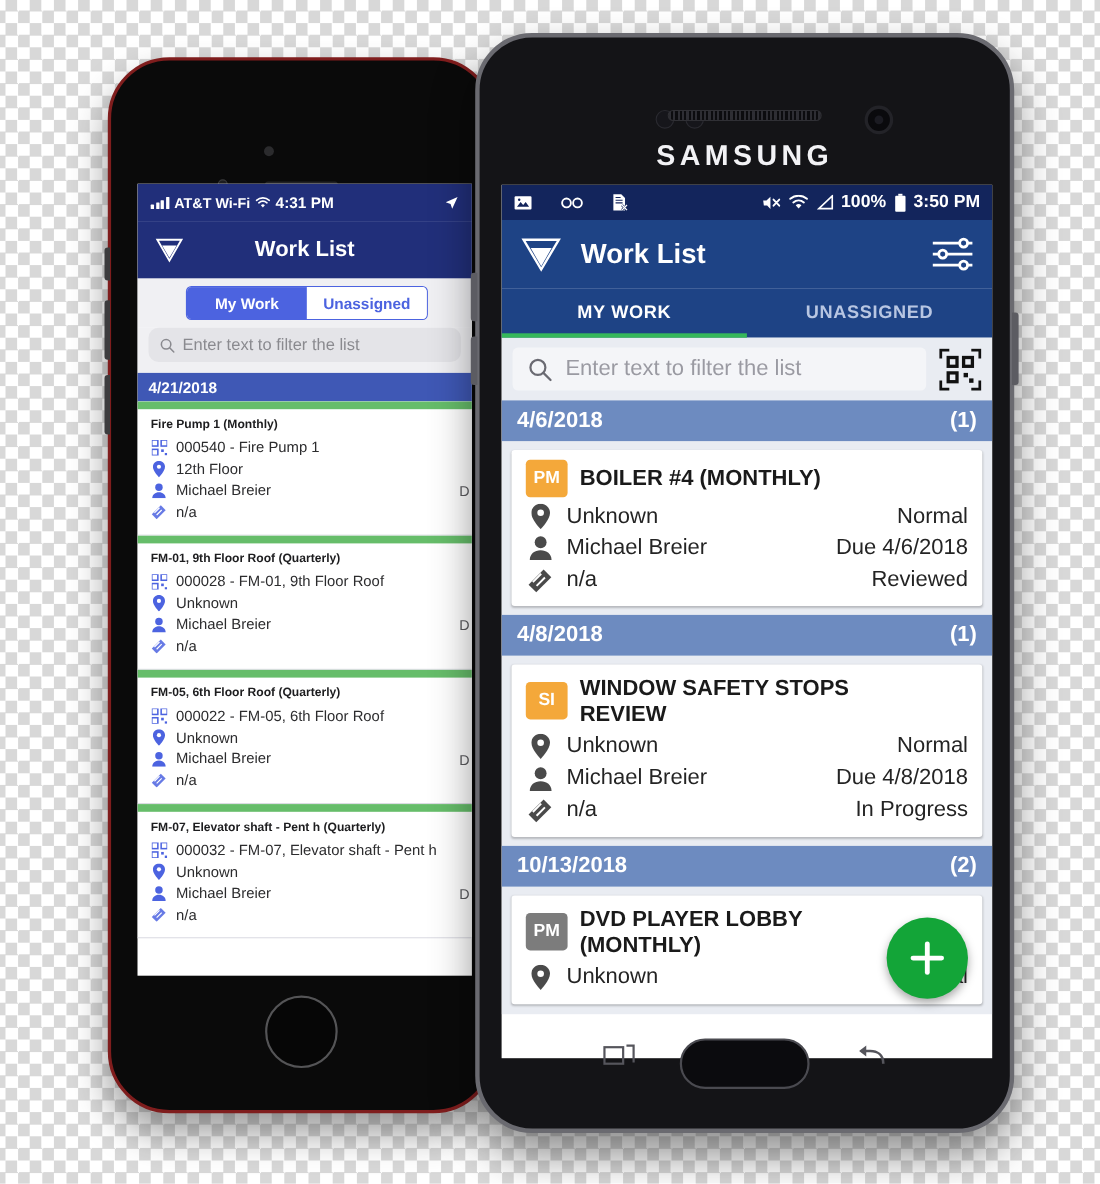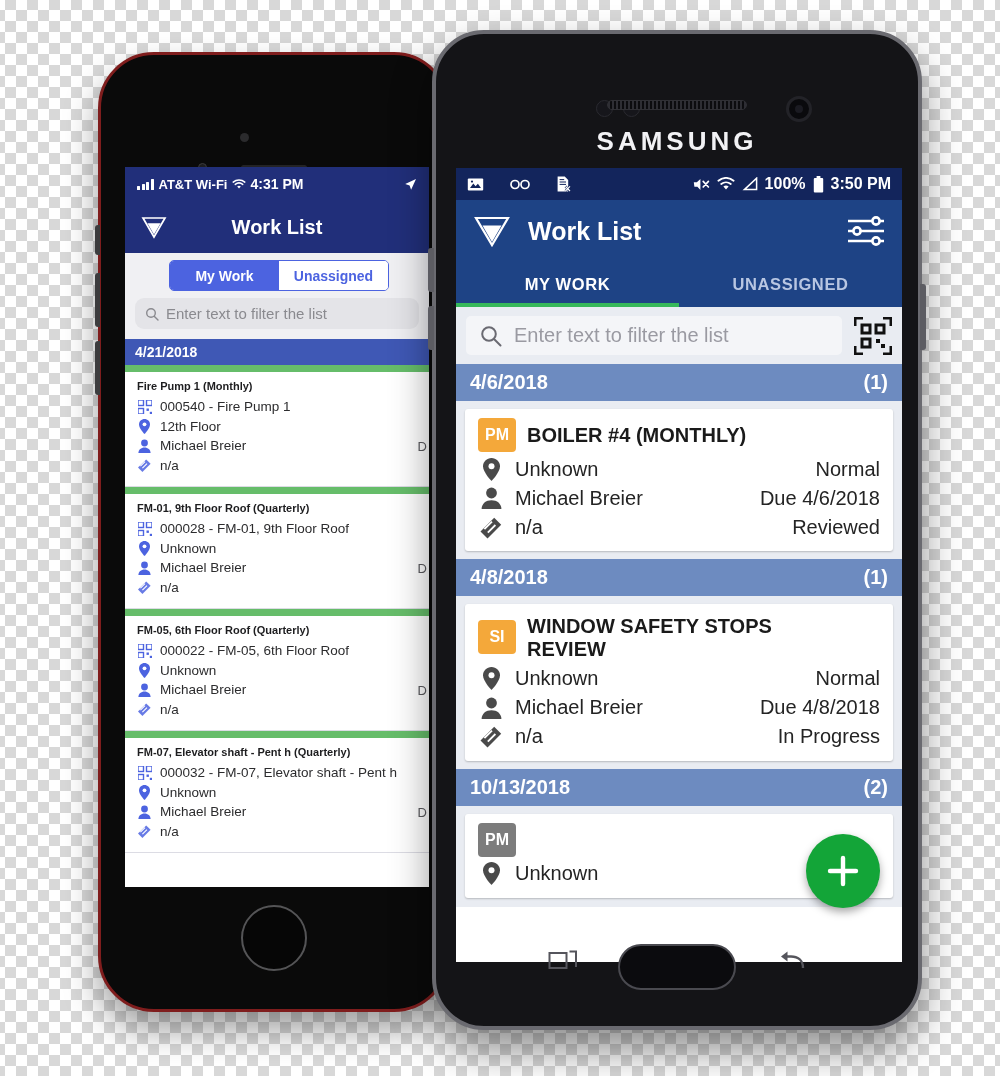--- a/index.html
+++ b/index.html
@@ -581,20 +581,21 @@
         </div>
       </div>
 
       <div class="sg-dateband">
         <span>10/13/2018</span>
         <span>(2)</span>
       </div>
       <div class="sg-card">
         <div class="sg-chead">
           <div class="sg-badge" style="background:#7c7c7c;">PM</div>
+          <div class="sg-ctitle" style="max-width:270px;">DVD PLAYER LOBBY (MONTHLY)</div>
         </div>
         <div class="sg-row">
           <span class="ico">
             <svg width="17" height="23" viewBox="0 0 17 23">
                 <path d="M8.5 0C3.8 0 0 3.7 0 8.3 0 14.4 8.5 23 8.5 23S17 14.4 17 8.3C17 3.7 13.2 0 8.5 0z" fill="#4a4a4a"></path>
                 <circle cx="8.5" cy="8.2" r="3" fill="#fff"></circle>
               </svg>
           </span>
           <span class="l">Unknown</span>
           <span class="r">Normal</span>

